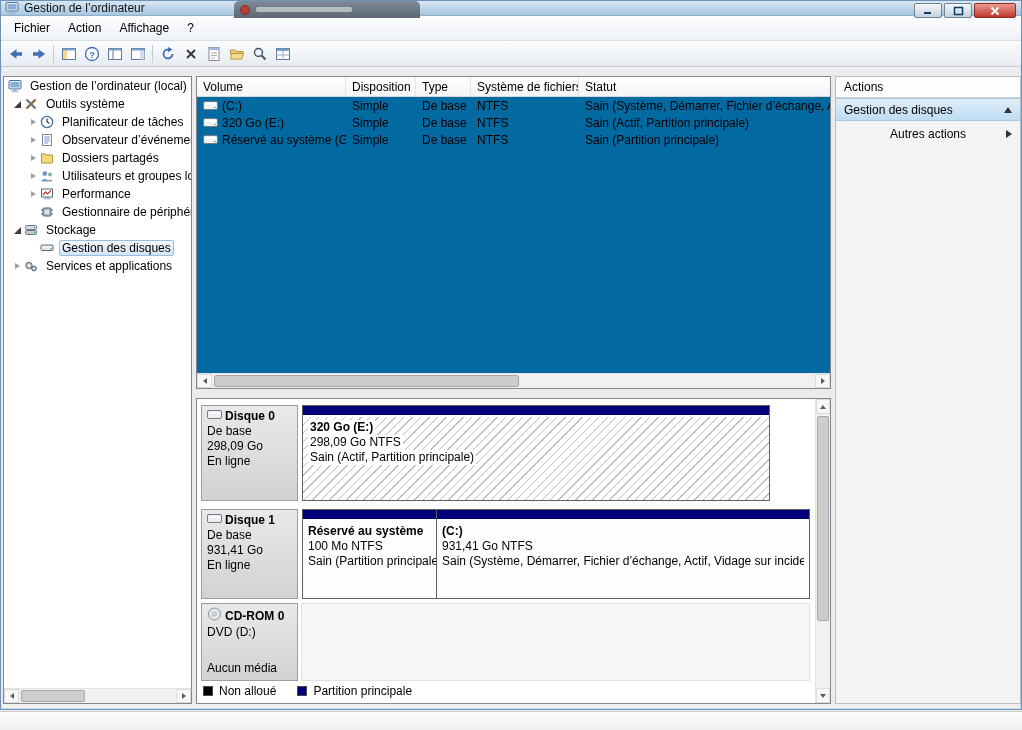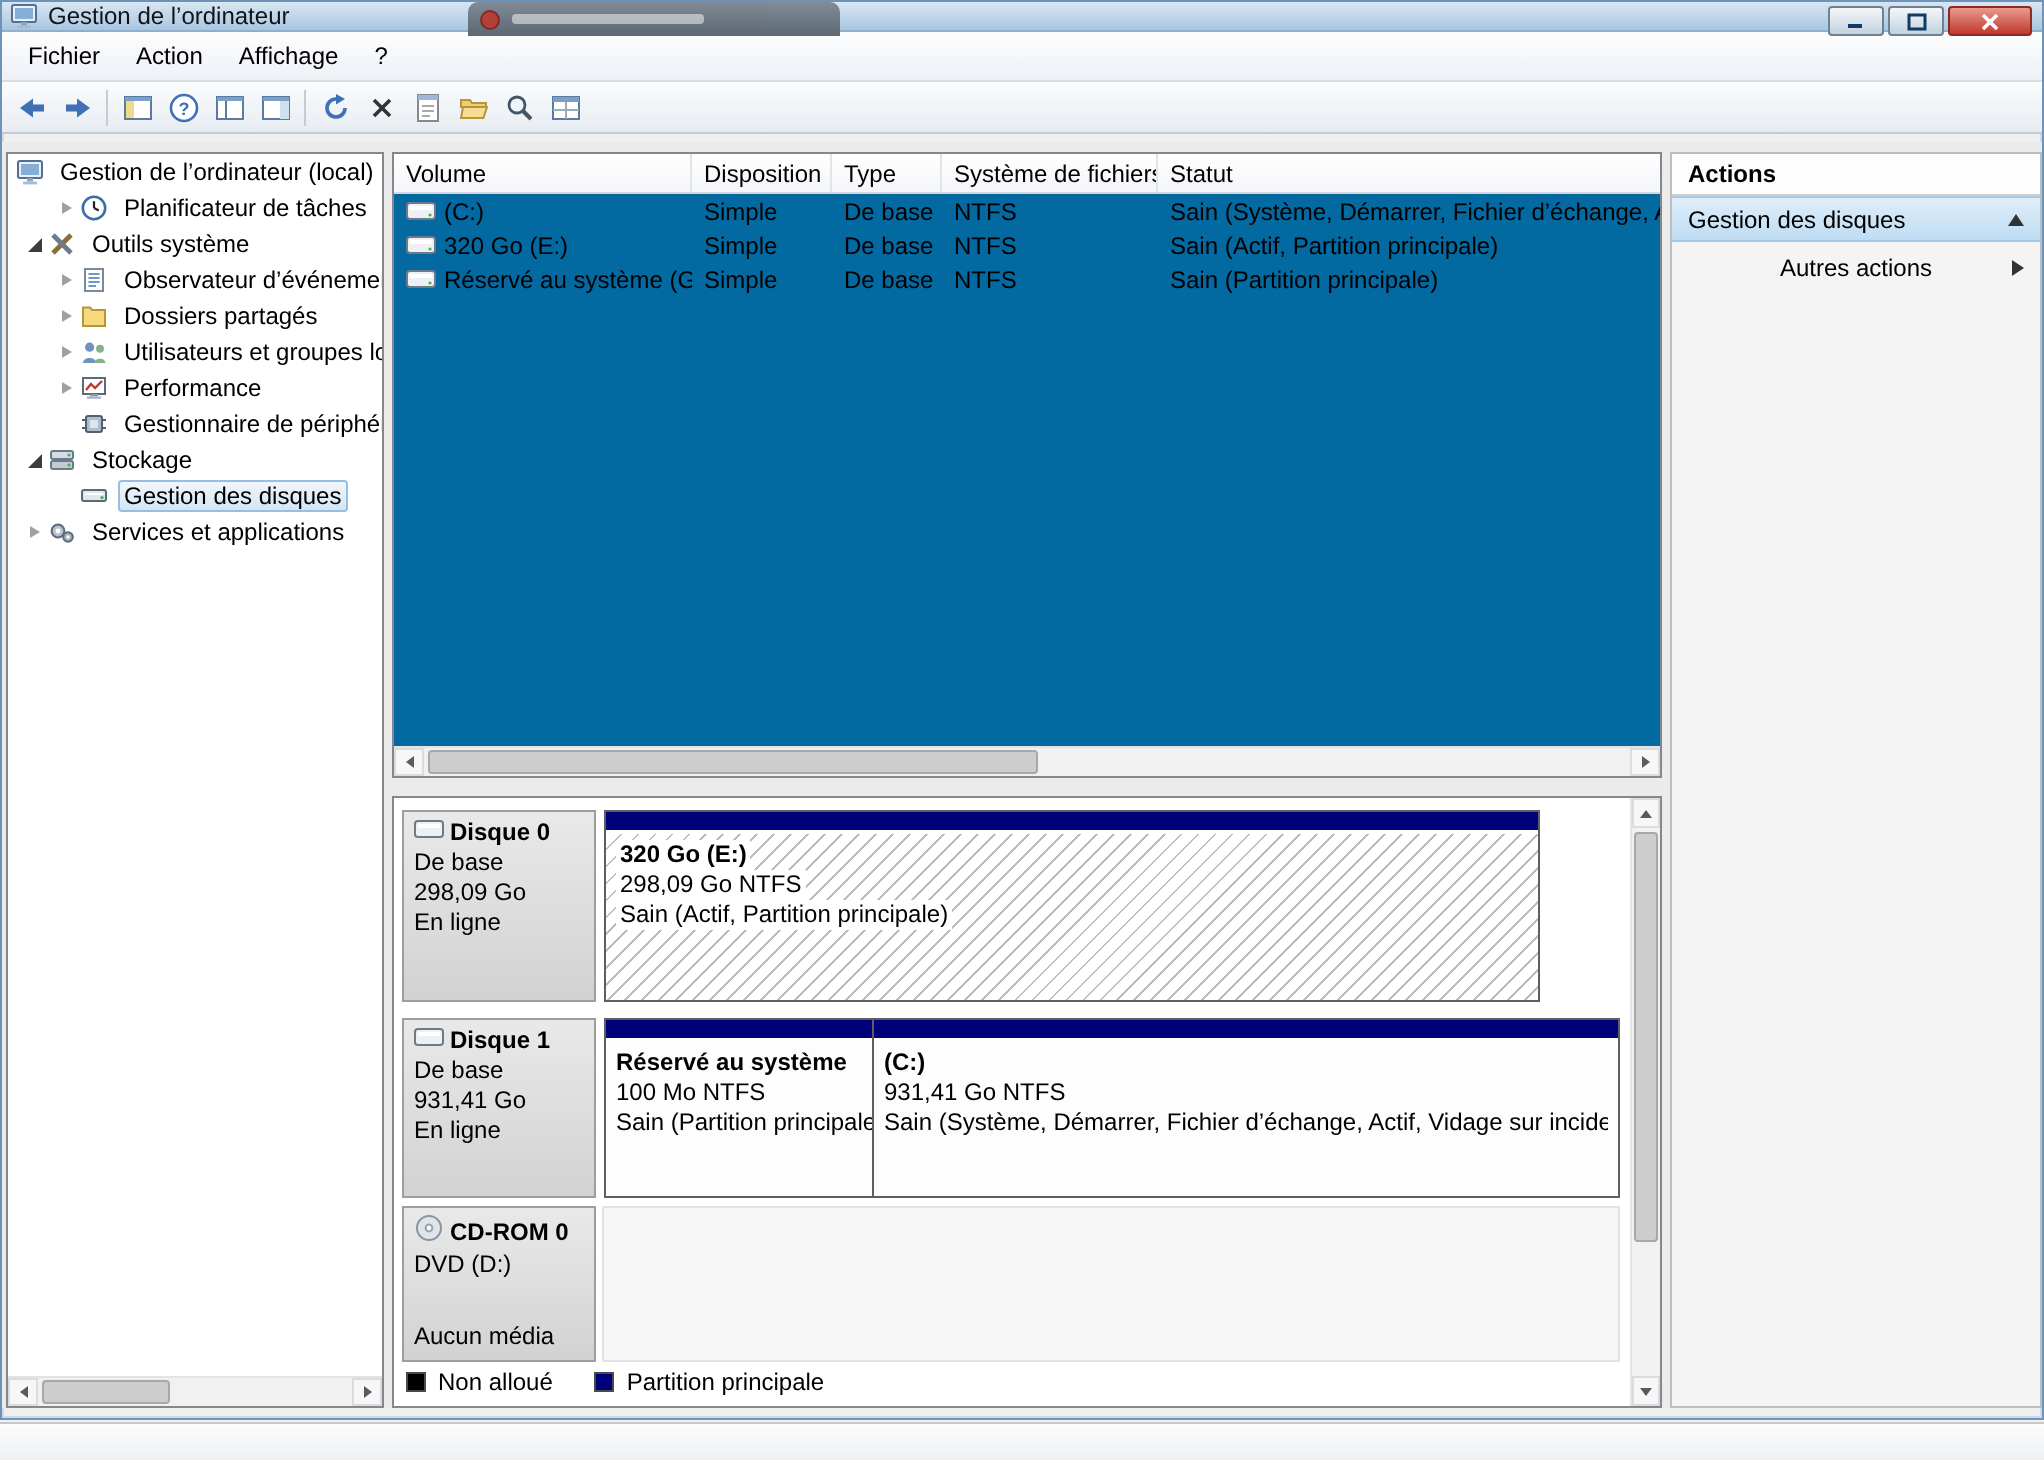--- a/index.html
+++ b/index.html
@@ -76,21 +76,21 @@
   .part.selected .pbody{background:repeating-linear-gradient(135deg,#ffffff 0 5px,#bdbdbd 5px 6px)}
   .pline{white-space:nowrap;overflow:hidden}
   .pline.b{font-weight:bold}
   .part.selected .pline{background:#fff;width:max-content;max-width:100%;padding:0 2px}
   .cd-empty{position:absolute;left:100px;right:0;top:0;bottom:0;background:#f6f6f7;border:1px solid #e2e2e2}
   .legend{position:absolute;left:6px;bottom:5px;display:flex;gap:21px;align-items:flex-end}
   .litem{display:flex;align-items:center;gap:6px}
   .lsw{width:10px;height:10px;border:1px solid #4a4a4a;flex:none}
 
   
-  .a-title{height:21px;padding:3px 8px;font-weight:bold;background:#fdfdfd;border-bottom:1px solid #cfcfcf}
+  .a-title{height:21px;padding:3px 8px;font-weight:normal;background:#fdfdfd;border-bottom:1px solid #cfcfcf}
   .a-section{height:23px;display:flex;align-items:center;padding:0 8px;background:linear-gradient(#e0eefa,#bedcf3);border-top:1px solid #a6c9e6;border-bottom:1px solid #a6c9e6}
   .chev-up{margin-left:auto;width:0;height:0;border-left:4px solid transparent;border-right:4px solid transparent;border-bottom:6px solid #333}
   .a-more{height:25px;display:flex;align-items:center;justify-content:center;position:relative}
   .chev-right{position:absolute;right:8px;width:0;height:0;border-top:4px solid transparent;border-bottom:4px solid transparent;border-left:6px solid #333}
 
   .below-window{position:absolute;left:0;top:711px;width:1022px;height:19px;background:linear-gradient(#fcfcfc,#eef0f2);border-top:1px solid #c8c8c8}
 </style>
 </head>
 <body>
 
@@ -226,40 +226,40 @@
           <span class="ticon">
               <svg width="15" height="14" viewBox="0 0 15 14">
                 <rect x="1" y="1.5" width="12" height="8.5" rx="1" fill="#e8f0f8" stroke="#50709a"></rect>
                 <rect x="2.5" y="3" width="9" height="5.5" fill="#86aed6"></rect>
                 <rect x="5.5" y="10" width="3" height="1.8" fill="#8ea6bf"></rect>
                 <rect x="3.5" y="11.8" width="7" height="1.4" fill="#a9bccf"></rect>
               </svg>
             </span>
           <span class="tlabel">Gestion de l’ordinateur (local)</span>
         </div>
+        <div class="trow l1">
+          <span class="exp open"></span>
+          <span class="ticon">
+              <svg width="14" height="14">
+                <line x1="2.5" y1="11.5" x2="11.5" y2="2.5" stroke="#8a6d3b" stroke-width="2.4"></line>
+                <line x1="2.5" y1="2.5" x2="11.5" y2="11.5" stroke="#6b7c8d" stroke-width="2.4"></line>
+              </svg>
+            </span>
+          <span class="tlabel">Outils système</span>
+        </div>
         <div class="trow l2">
           <span class="exp closed"></span>
           <span class="ticon">
               <svg width="14" height="14">
                 <circle cx="7" cy="7" r="5.6" fill="#fff" stroke="#3a6ea5" stroke-width="1.3"></circle>
                 <line x1="7" y1="7" x2="7" y2="3.6" stroke="#222" stroke-width="1.1"></line>
                 <line x1="7" y1="7" x2="9.4" y2="8.2" stroke="#222" stroke-width="1.1"></line>
               </svg>
             </span>
           <span class="tlabel">Planificateur de tâches</span>
-        </div>
-        <div class="trow l1">
-          <span class="exp open"></span>
-          <span class="ticon">
-              <svg width="14" height="14">
-                <line x1="2.5" y1="11.5" x2="11.5" y2="2.5" stroke="#8a6d3b" stroke-width="2.4"></line>
-                <line x1="2.5" y1="2.5" x2="11.5" y2="11.5" stroke="#6b7c8d" stroke-width="2.4"></line>
-              </svg>
-            </span>
-          <span class="tlabel">Outils système</span>
         </div>
         <div class="trow l2">
           <span class="exp closed"></span>
           <span class="ticon">
               <svg width="14" height="14">
                 <rect x="2.5" y="1.5" width="9" height="11" fill="#fff" stroke="#7a8a9a"></rect>
                 <line x1="4.2" y1="4" x2="9.8" y2="4" stroke="#6f9ac8"></line>
                 <line x1="4.2" y1="6" x2="9.8" y2="6" stroke="#6f9ac8"></line>
                 <line x1="4.2" y1="8" x2="9.8" y2="8" stroke="#6f9ac8"></line>
                 <line x1="4.2" y1="10" x2="8" y2="10" stroke="#6f9ac8"></line>

